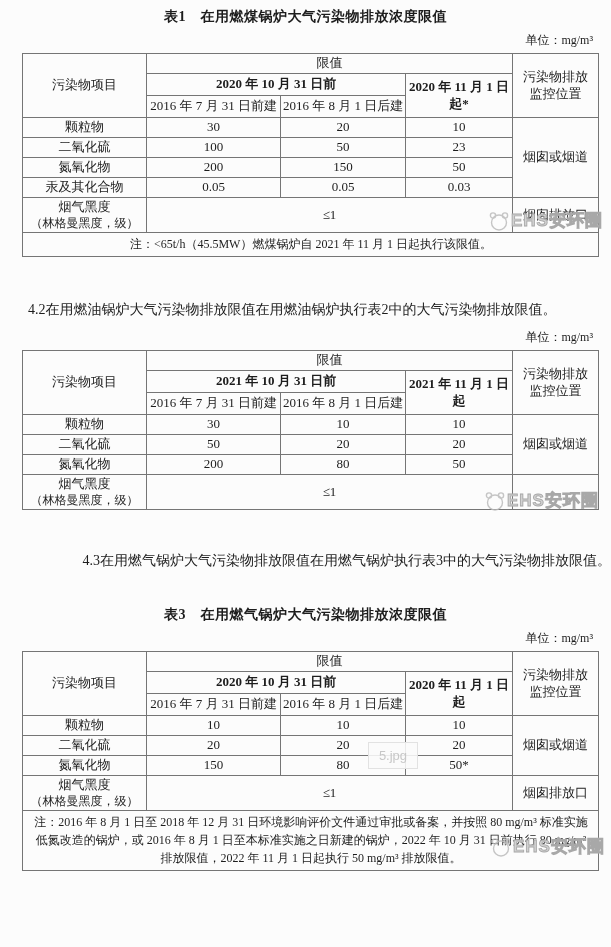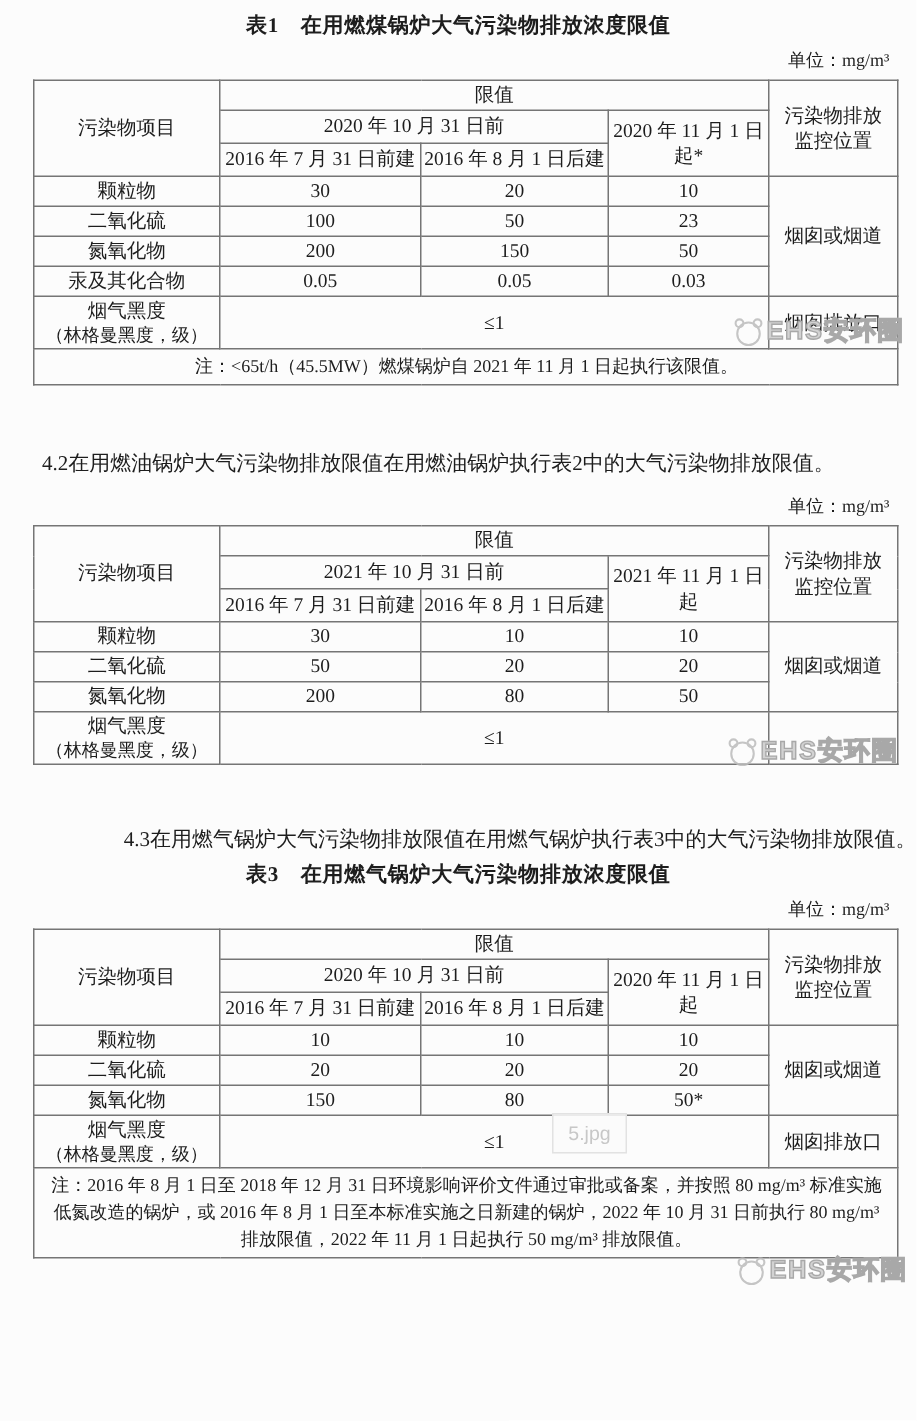--- a/index.html
+++ b/index.html
@@ -4,33 +4,33 @@
 <style>
   html,body { margin:0; padding:0; background:#ffffff; }
   .page {
     position:relative; width:611px; height:947px; overflow:hidden;
     background:#fcfcfc; color:#1d1d1d;
     font-family:"Liberation Serif","DejaVu Serif",serif;
   }
   .tbl-title { text-align:center; font-weight:bold; font-size:14px; letter-spacing:0.5px; }
   #title1 { padding-top:8px; }
   #title2 { margin-top:30px; }
-  #title3 { }
+  #title3 { margin-top:32px; }
   .unit { margin-top:6px; margin-bottom:4px; padding-right:18px; text-align:right; font-size:12px; }
   table.gb {
     border-collapse:collapse; margin-left:22px; table-layout:fixed;
     width:576px;
   }
   table.gb td {
     border:1px solid #757575; text-align:center; vertical-align:middle;
     font-size:13px; padding:0; line-height:1.3; overflow:hidden;
   }
   .c1{width:124px;} .c2{width:134px;} .c3{width:125px;} .c4{width:107px;} .c5{width:86px;}
   tr.hr1 td { height:19px; }
-  tr.hr2 td { height:21px; }
+  tr.hr2 td { height:21px;font-weight:bold; }
   tr.hr3 td { height:21px; }
   tr.dr  td { height:19px; }
   tr.sr  td { height:34px; }
   .smoke-l2 { font-size:12px; }
   .note-cell {
     text-align:right; font-size:12px !important;
     padding:2px 6px 3px 7px !important; line-height:1.5 !important;
   }
   .para { font-size:14px; line-height:26px; text-indent:28px; }
   #para42 { margin-top:40px; }

